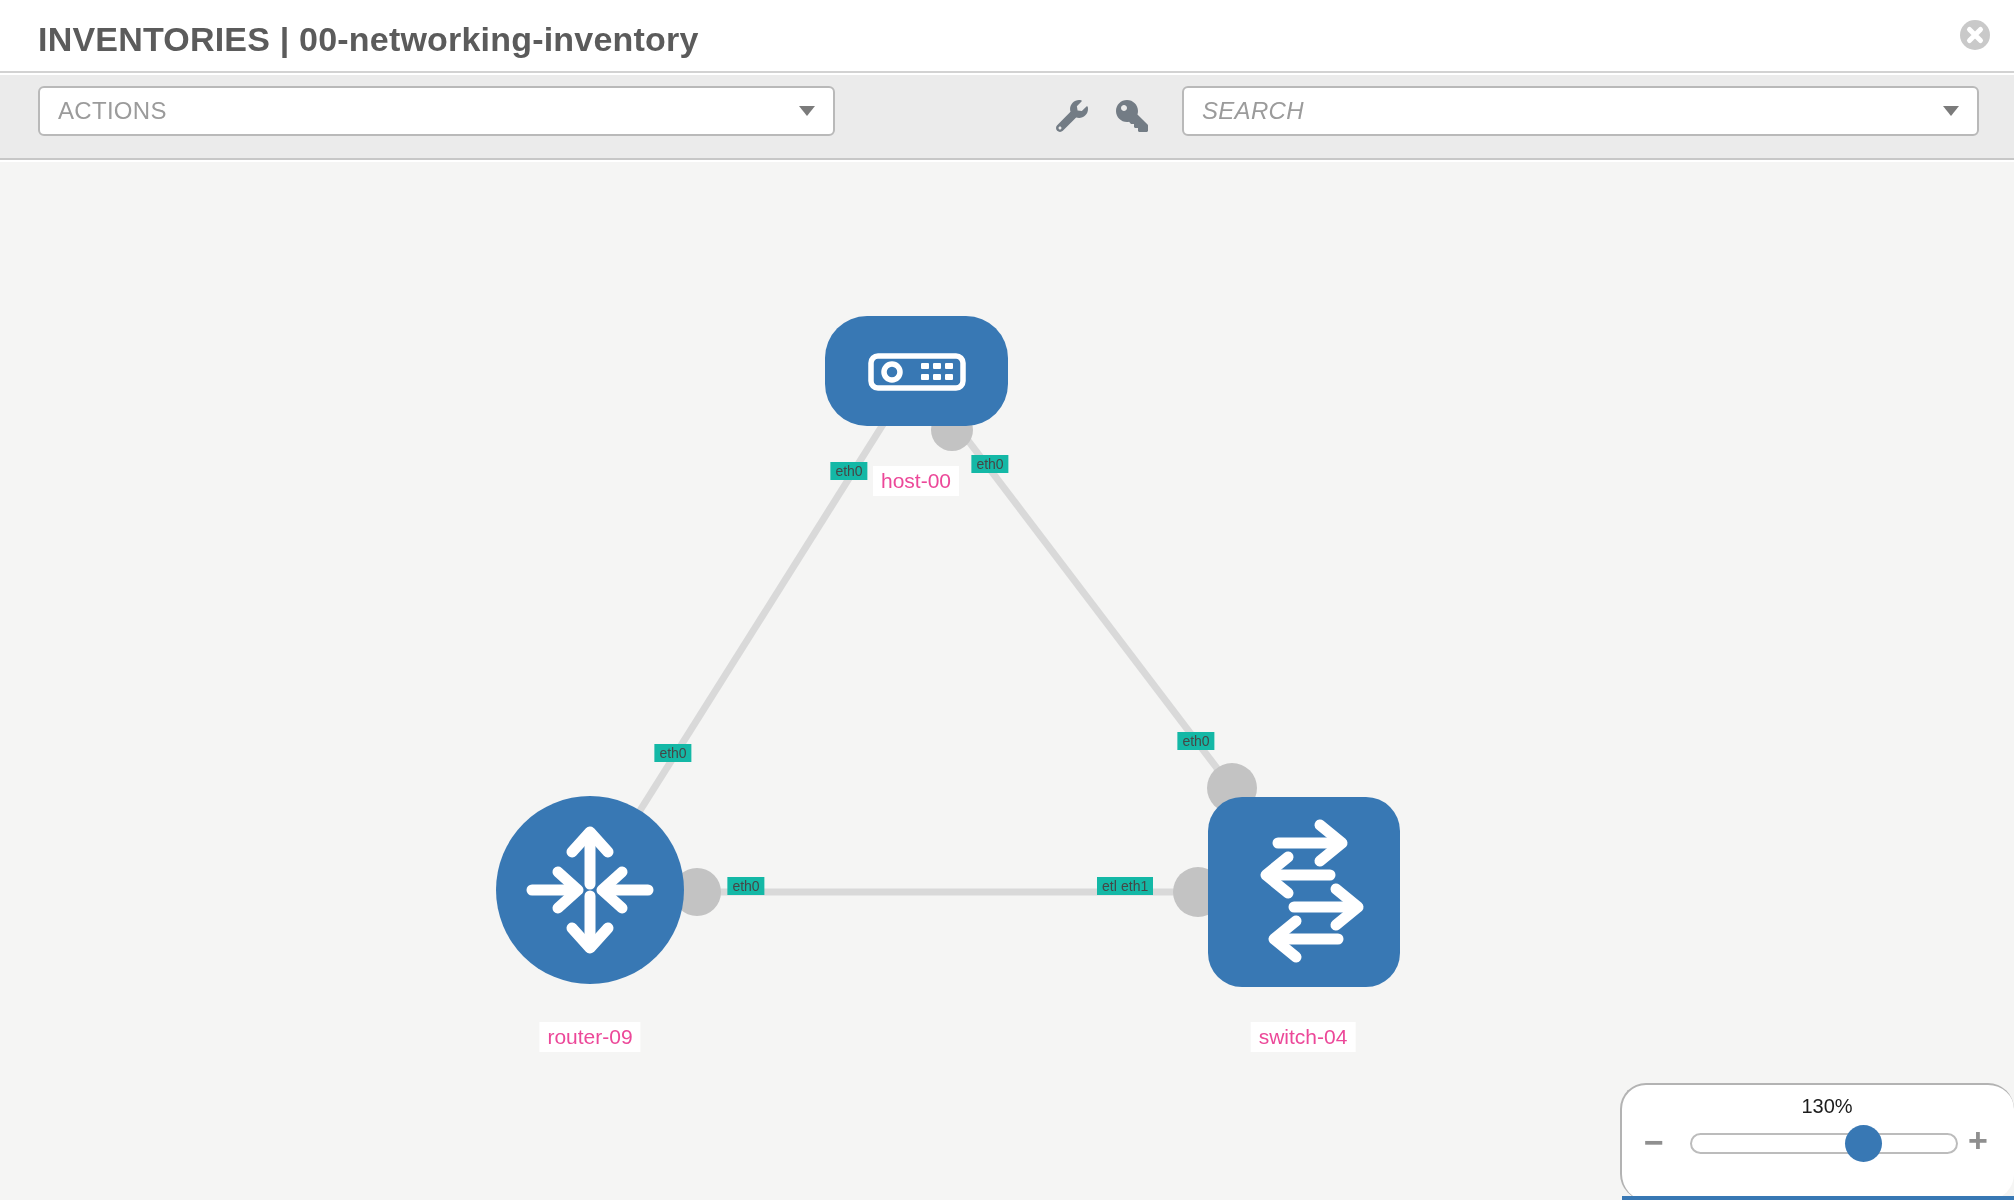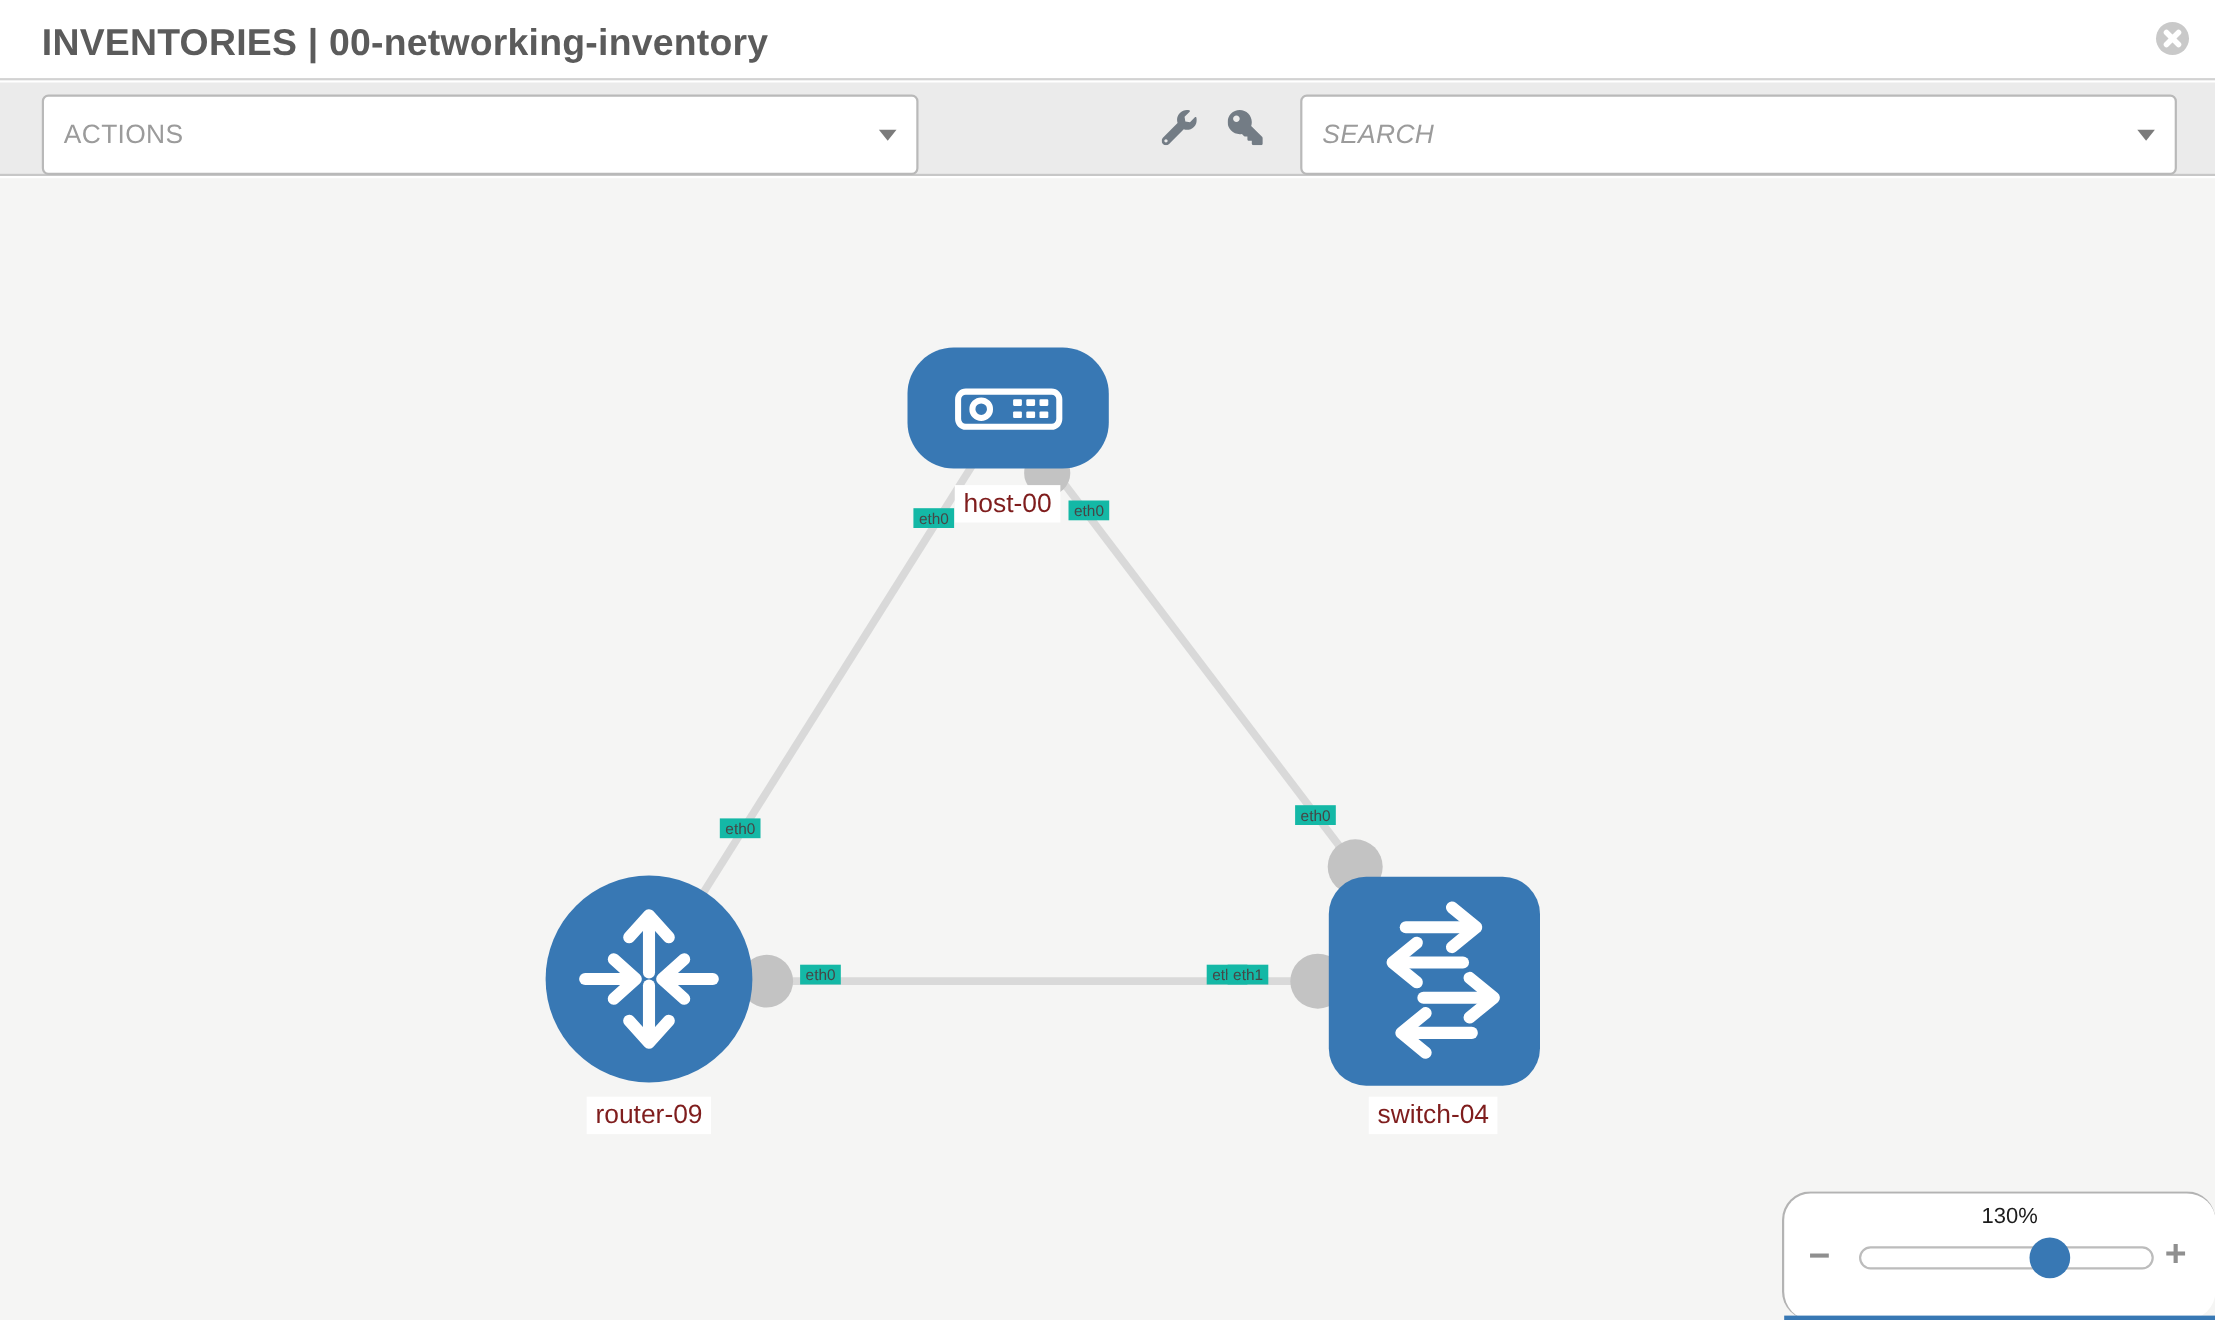--- a/index.html
+++ b/index.html
@@ -12,21 +12,21 @@
   .header { position:absolute; left:0; top:0; width:2014px; height:73px;
             background:#ffffff; border-bottom:2px solid #d2d2d2; }
   .page-title { position:absolute; left:38px; top:20px; font-size:34px; font-weight:bold;
                 color:#5b5b5b; letter-spacing:0.2px; }
   .close-btn { position:absolute; right:22px; top:18px; width:34px; height:34px;
                border:none; background:transparent; cursor:pointer; }
 
   
   .toolbar { position:absolute; left:0; top:75px; width:2014px; height:85px;
              background:#ebebeb; border-bottom:2px solid #c7c7c7; }
-  .dropdown { position:absolute; top:11px; height:73px; background:#fff;
+  .dropdown { position:absolute; top:11px; height:50px; background:#fff;
               border:2px solid #b9b9b9; border-radius:6px; display:flex;
               align-items:center; padding:0 18px; cursor:pointer; }
   .dropdown .dd-label { font-size:24px; color:#9b9b9b; letter-spacing:0.3px; flex:1; }
   .caret { width:0; height:0; border-left:8px solid transparent;
            border-right:8px solid transparent; border-top:10px solid #7b7b7b; }
   .dd-actions { left:38px;  width:797px; }
   .dd-search  { left:1182px; width:797px;font-style:italic; }
   .tool-icon-btn { position:absolute; top:22px; width:40px; height:40px; border:none;
                    background:transparent; cursor:pointer; }
   .tool-icon-btn svg { width:32px; height:32px; fill:#737c85; }
@@ -40,21 +40,21 @@
   .link { stroke:#d9d9d9; stroke-width:7; }
   .connector { fill:#c3c3c3; }
 
   .node { position:absolute; background:#3878b4; cursor:pointer; }
   .node svg { position:absolute; inset:0; width:100%; height:100%; }
   .node-host   { left:825px; top:154px; width:183px; height:110px; border-radius:42px; }
   .node-router { left:496px; top:634px; width:188px; height:188px; border-radius:50%; }
   .node-switch { left:1208px; top:635px; width:192px; height:190px; border-radius:34px; }
 
   .node-label { position:absolute; transform:translate(-50%,-50%); background:#ffffff;
-                color:#7f1d1d; font-size:24px; padding:3px 8px; white-space:nowrap; }
+                color:#ec4899; font-size:21px; padding:3px 8px; white-space:nowrap;margin-top:23px; }
   .eth-label  { position:absolute; transform:translate(-50%,-50%); background:#14b8a6;
                 color:#464646; font-size:14px; padding:1px 5px; white-space:nowrap; }
   .eth-left   { transform:translate(0,-50%); } 
 
   
   .zoom-panel { position:absolute; left:1620px; top:921px; width:394px; height:117px;
                 background:#ffffff; border-top:2px solid #b3b3b3; border-left:2px solid #b3b3b3;border-radius:26px; }
   .zoom-level { position:absolute; left:140px; top:10px; width:130px; text-align:center;
                 font-size:20px; color:#1c1c1c; }
   .zoom-btn { position:absolute; border:none; background:transparent; color:#8f8f8f;

